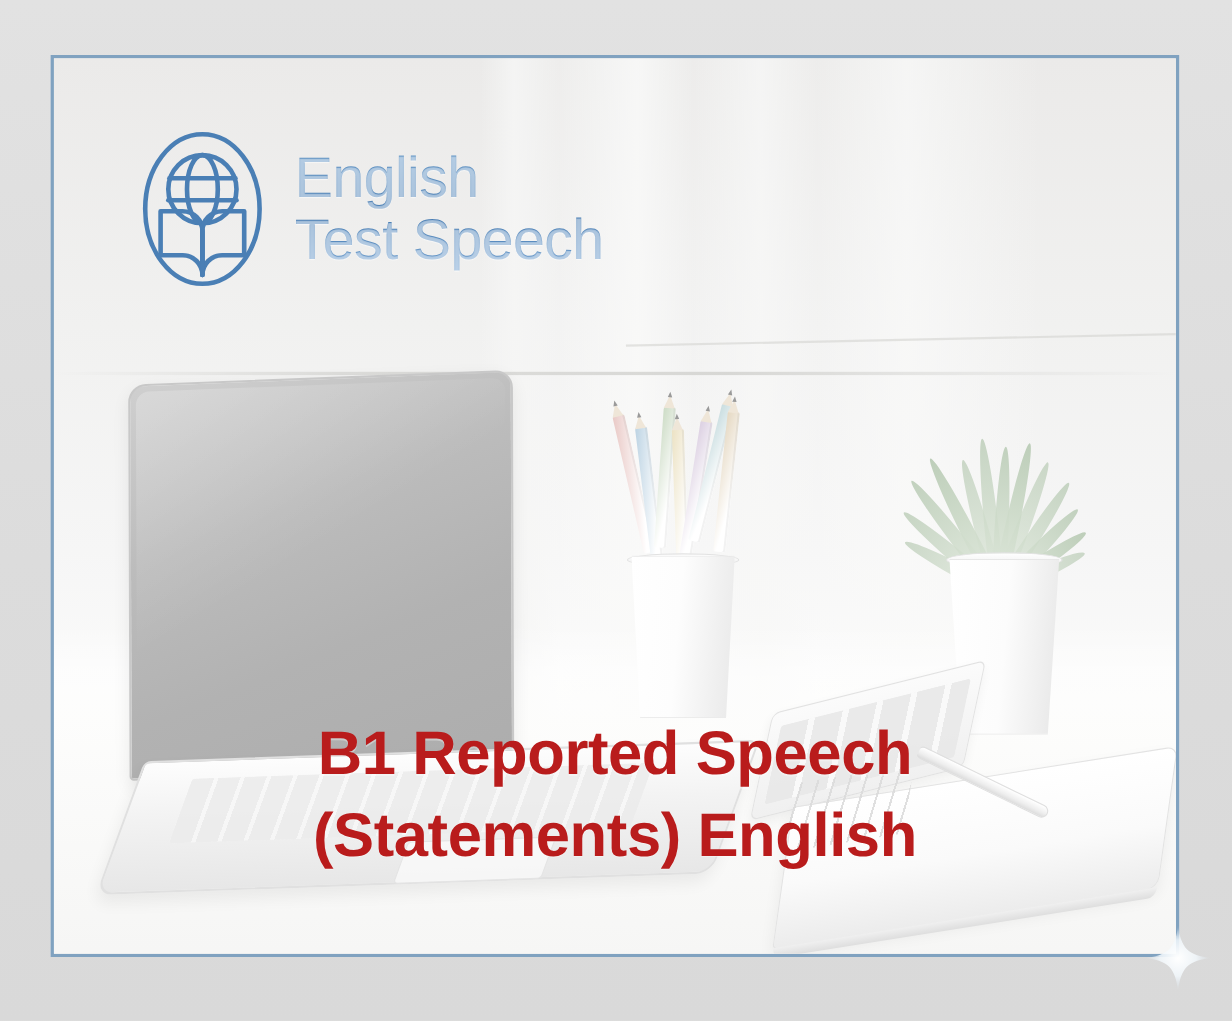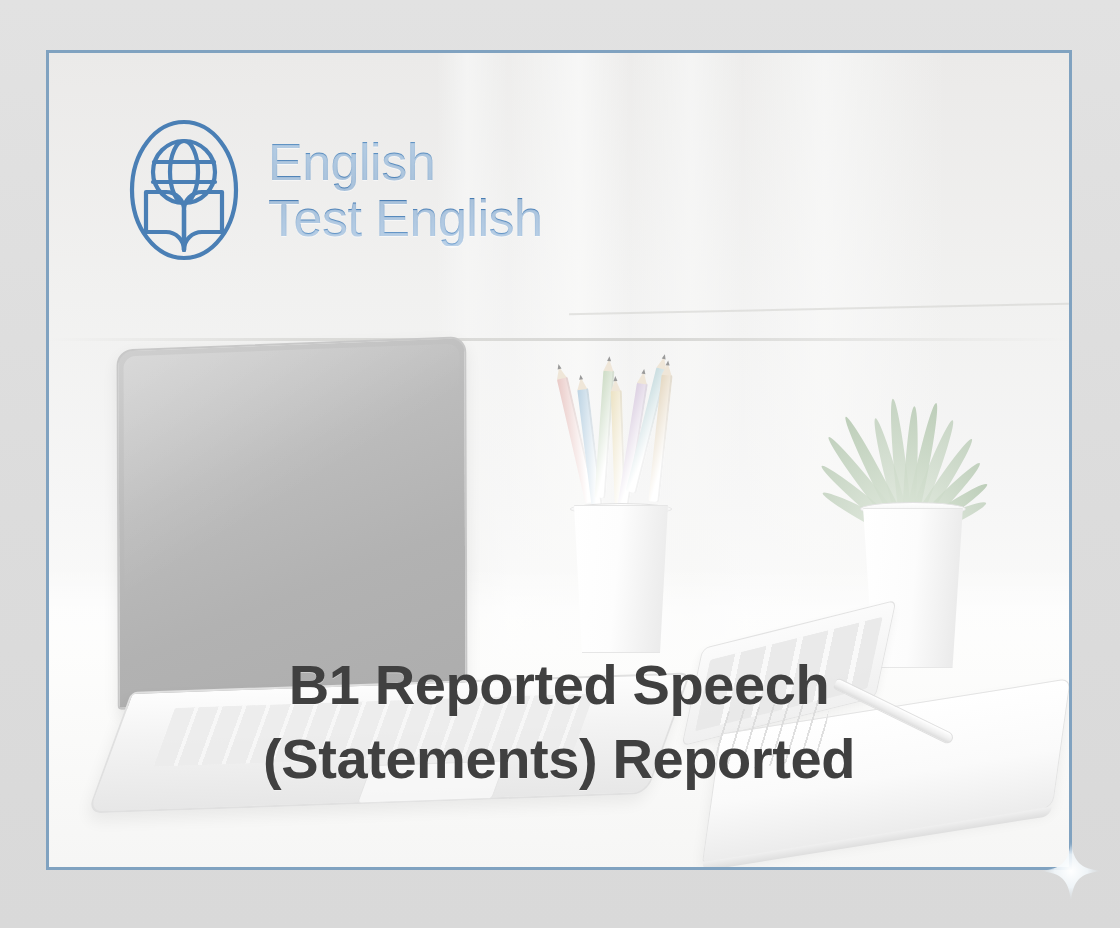--- a/index.html
+++ b/index.html
@@ -242,21 +242,21 @@
 
   
   .title {
     position:absolute;
     left:80px; right:80px; top:595px;
     z-index:7;
     text-align:center;
     font-family:"Liberation Sans", sans-serif;
     font-size:56px; line-height:1.33;
     font-weight:bold;
-    color:#404040;
+    color:#b91c1c;
     letter-spacing:-.4px;
     text-shadow:0 1px 0 rgba(255,255,255,.35);
   }
 
   
   .sparkle { position:absolute; left:1040px; top:840px; width:62px; height:62px; z-index:8; }
 </style>
 </head>
 <body>
 
@@ -326,27 +326,27 @@
           <ellipse cx="60" cy="57" rx="14" ry="31"></ellipse>
           <line x1="30" y1="47" x2="90" y2="47"></line>
           <line x1="29" y1="67" x2="91" y2="67"></line>
           <path d="M22 77 h20 a18 18 0 0 1 18 18 v40 a18 18 0 0 0 -18 -18 h-20 z"></path>
           <path d="M98 77 h-20 a18 18 0 0 0 -18 18 v40 a18 18 0 0 1 18 -18 h20 z"></path>
           <line x1="60" y1="95" x2="60" y2="135"></line>
         </svg>
       </span>
       <span class="logo-text">
         <span class="logo-line">English</span>
-        <span class="logo-line">Test English</span>
+        <span class="logo-line">Test Speech</span>
       </span>
     </div>
 
     <h1 class="title">
       <span>B1 Reported Speech</span><br>
-      <span>(Statements) Reported</span><br>
+      <span>(Statements) English</span><br>
     </h1>
 
   </div>
 
   <span class="sparkle">
     <svg viewBox="0 0 62 62" width="62" height="62">
       <defs>
         <radialGradient id="sg" cx="50%" cy="50%" r="50%">
           <stop offset="0%" stop-color="#ffffff" stop-opacity="1"></stop>
           <stop offset="55%" stop-color="#f2f8fc" stop-opacity=".85"></stop>

